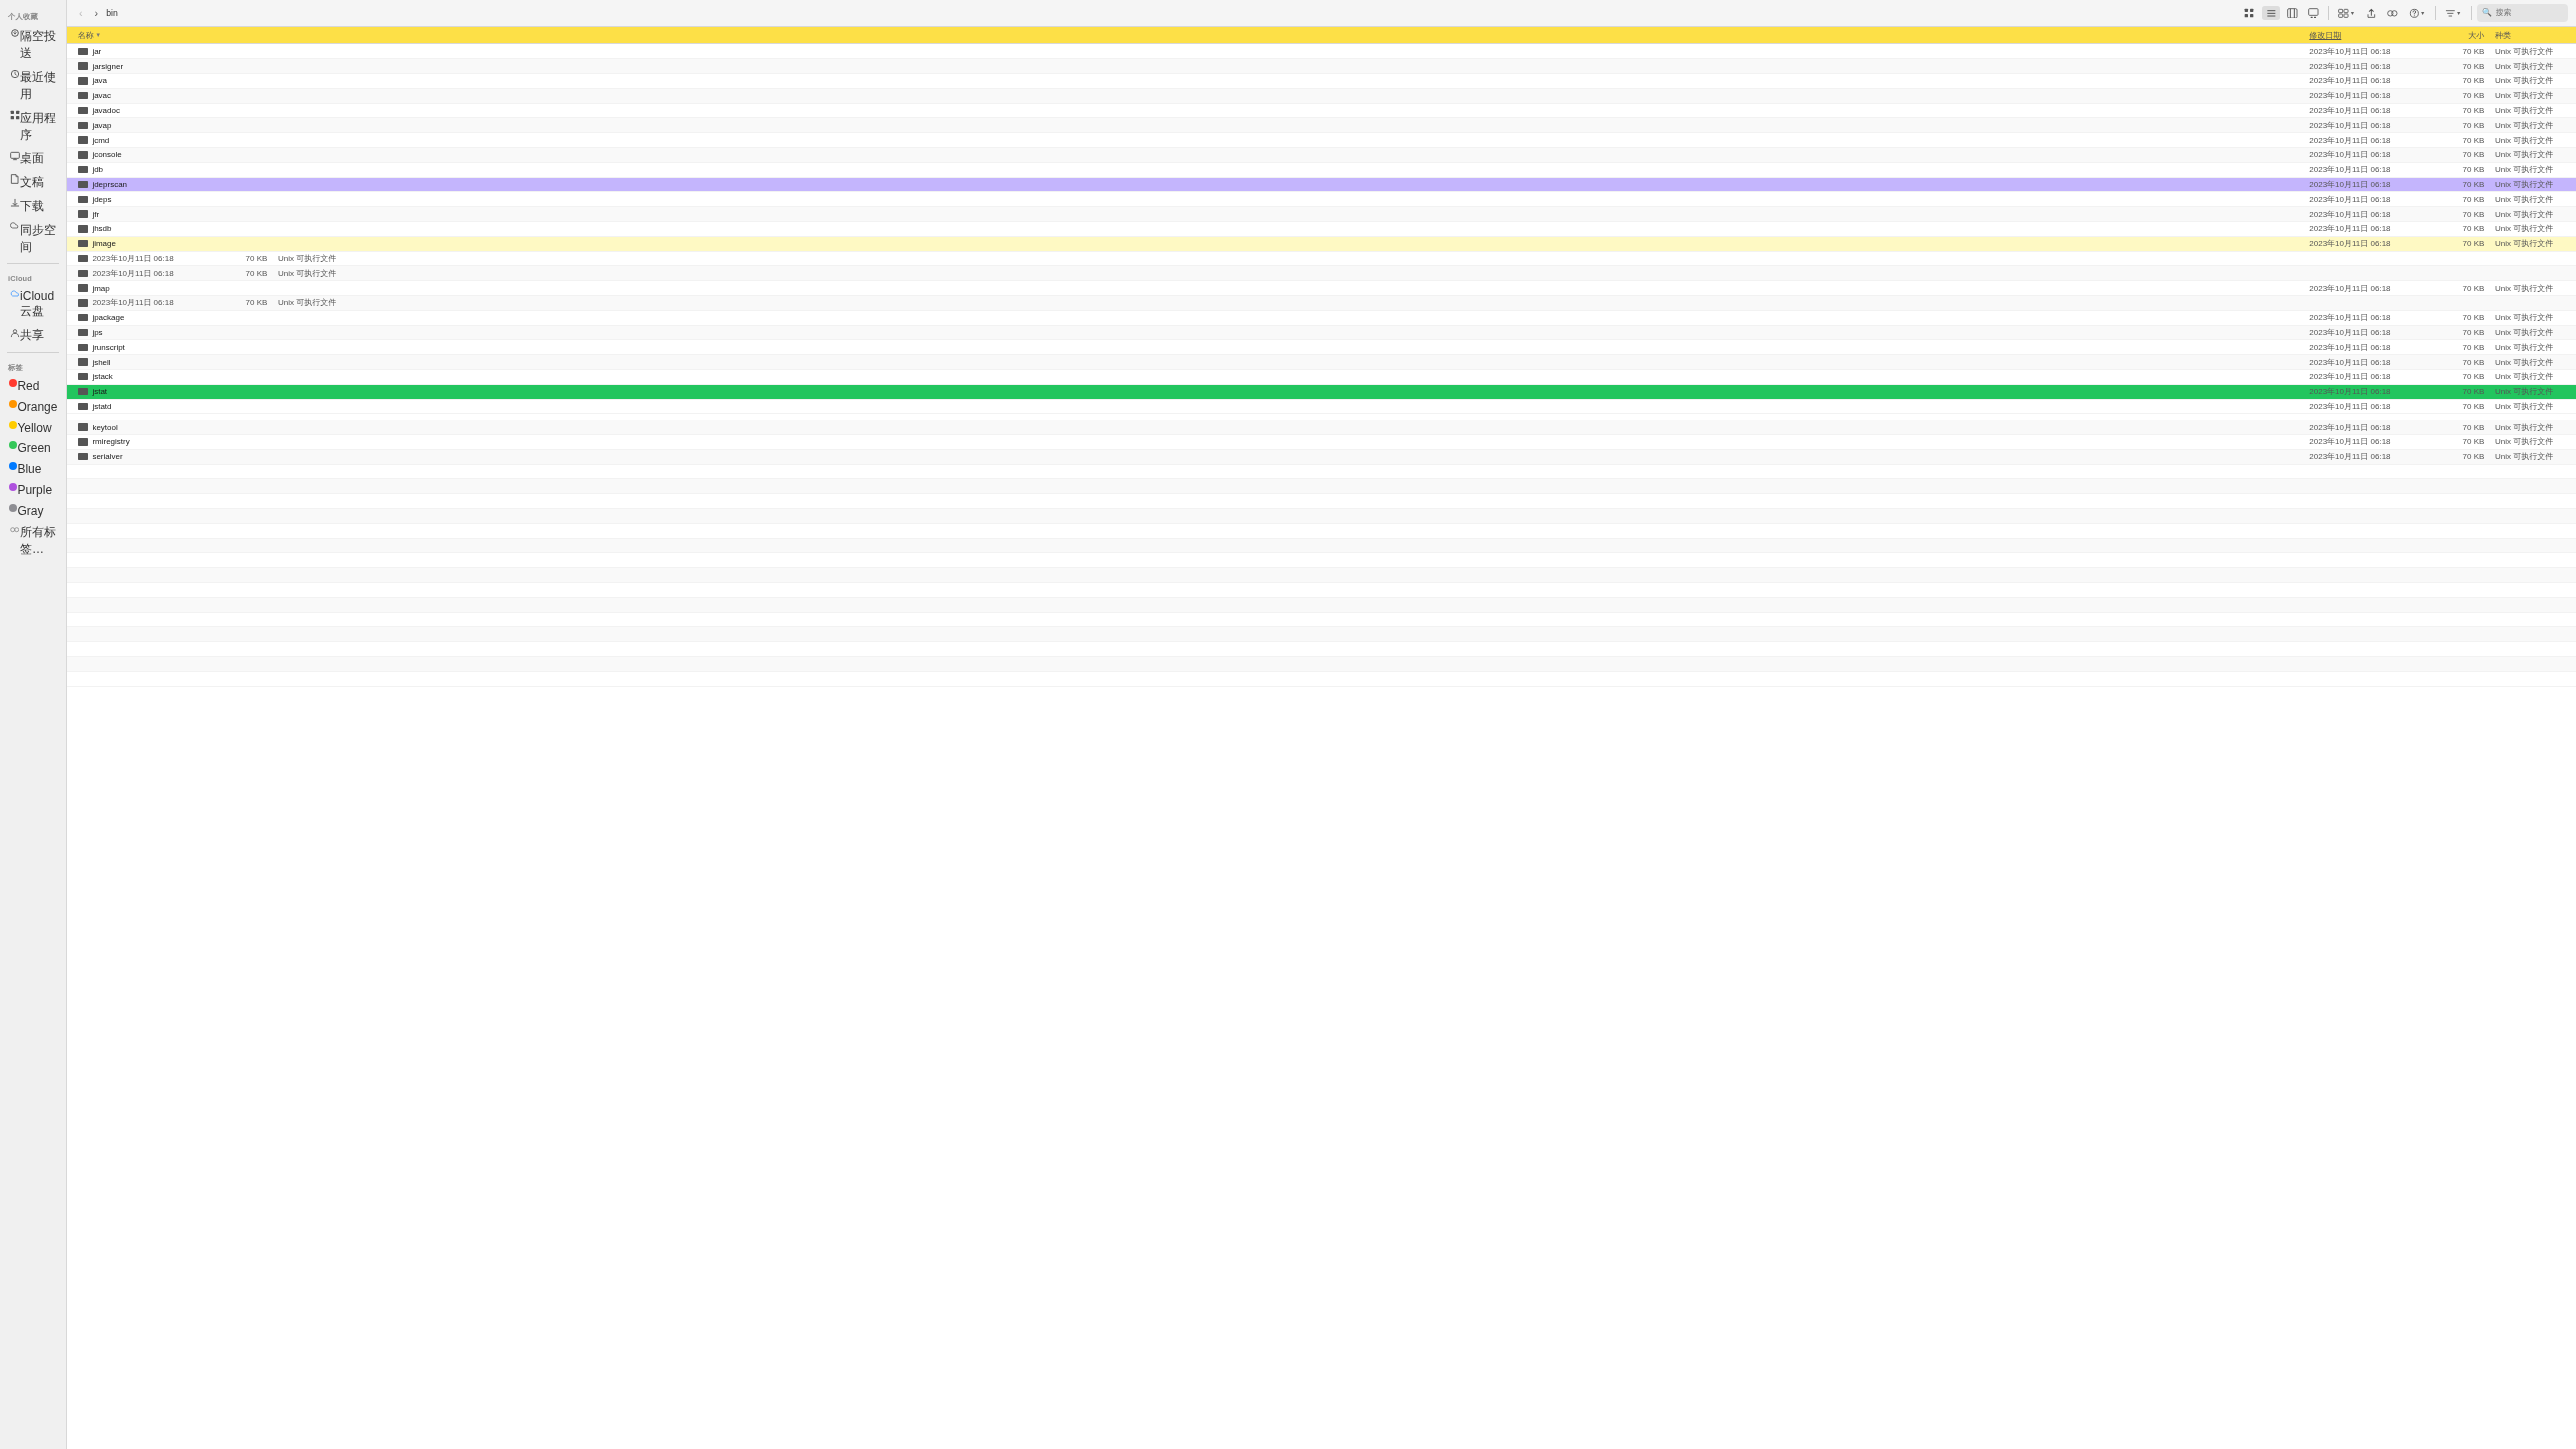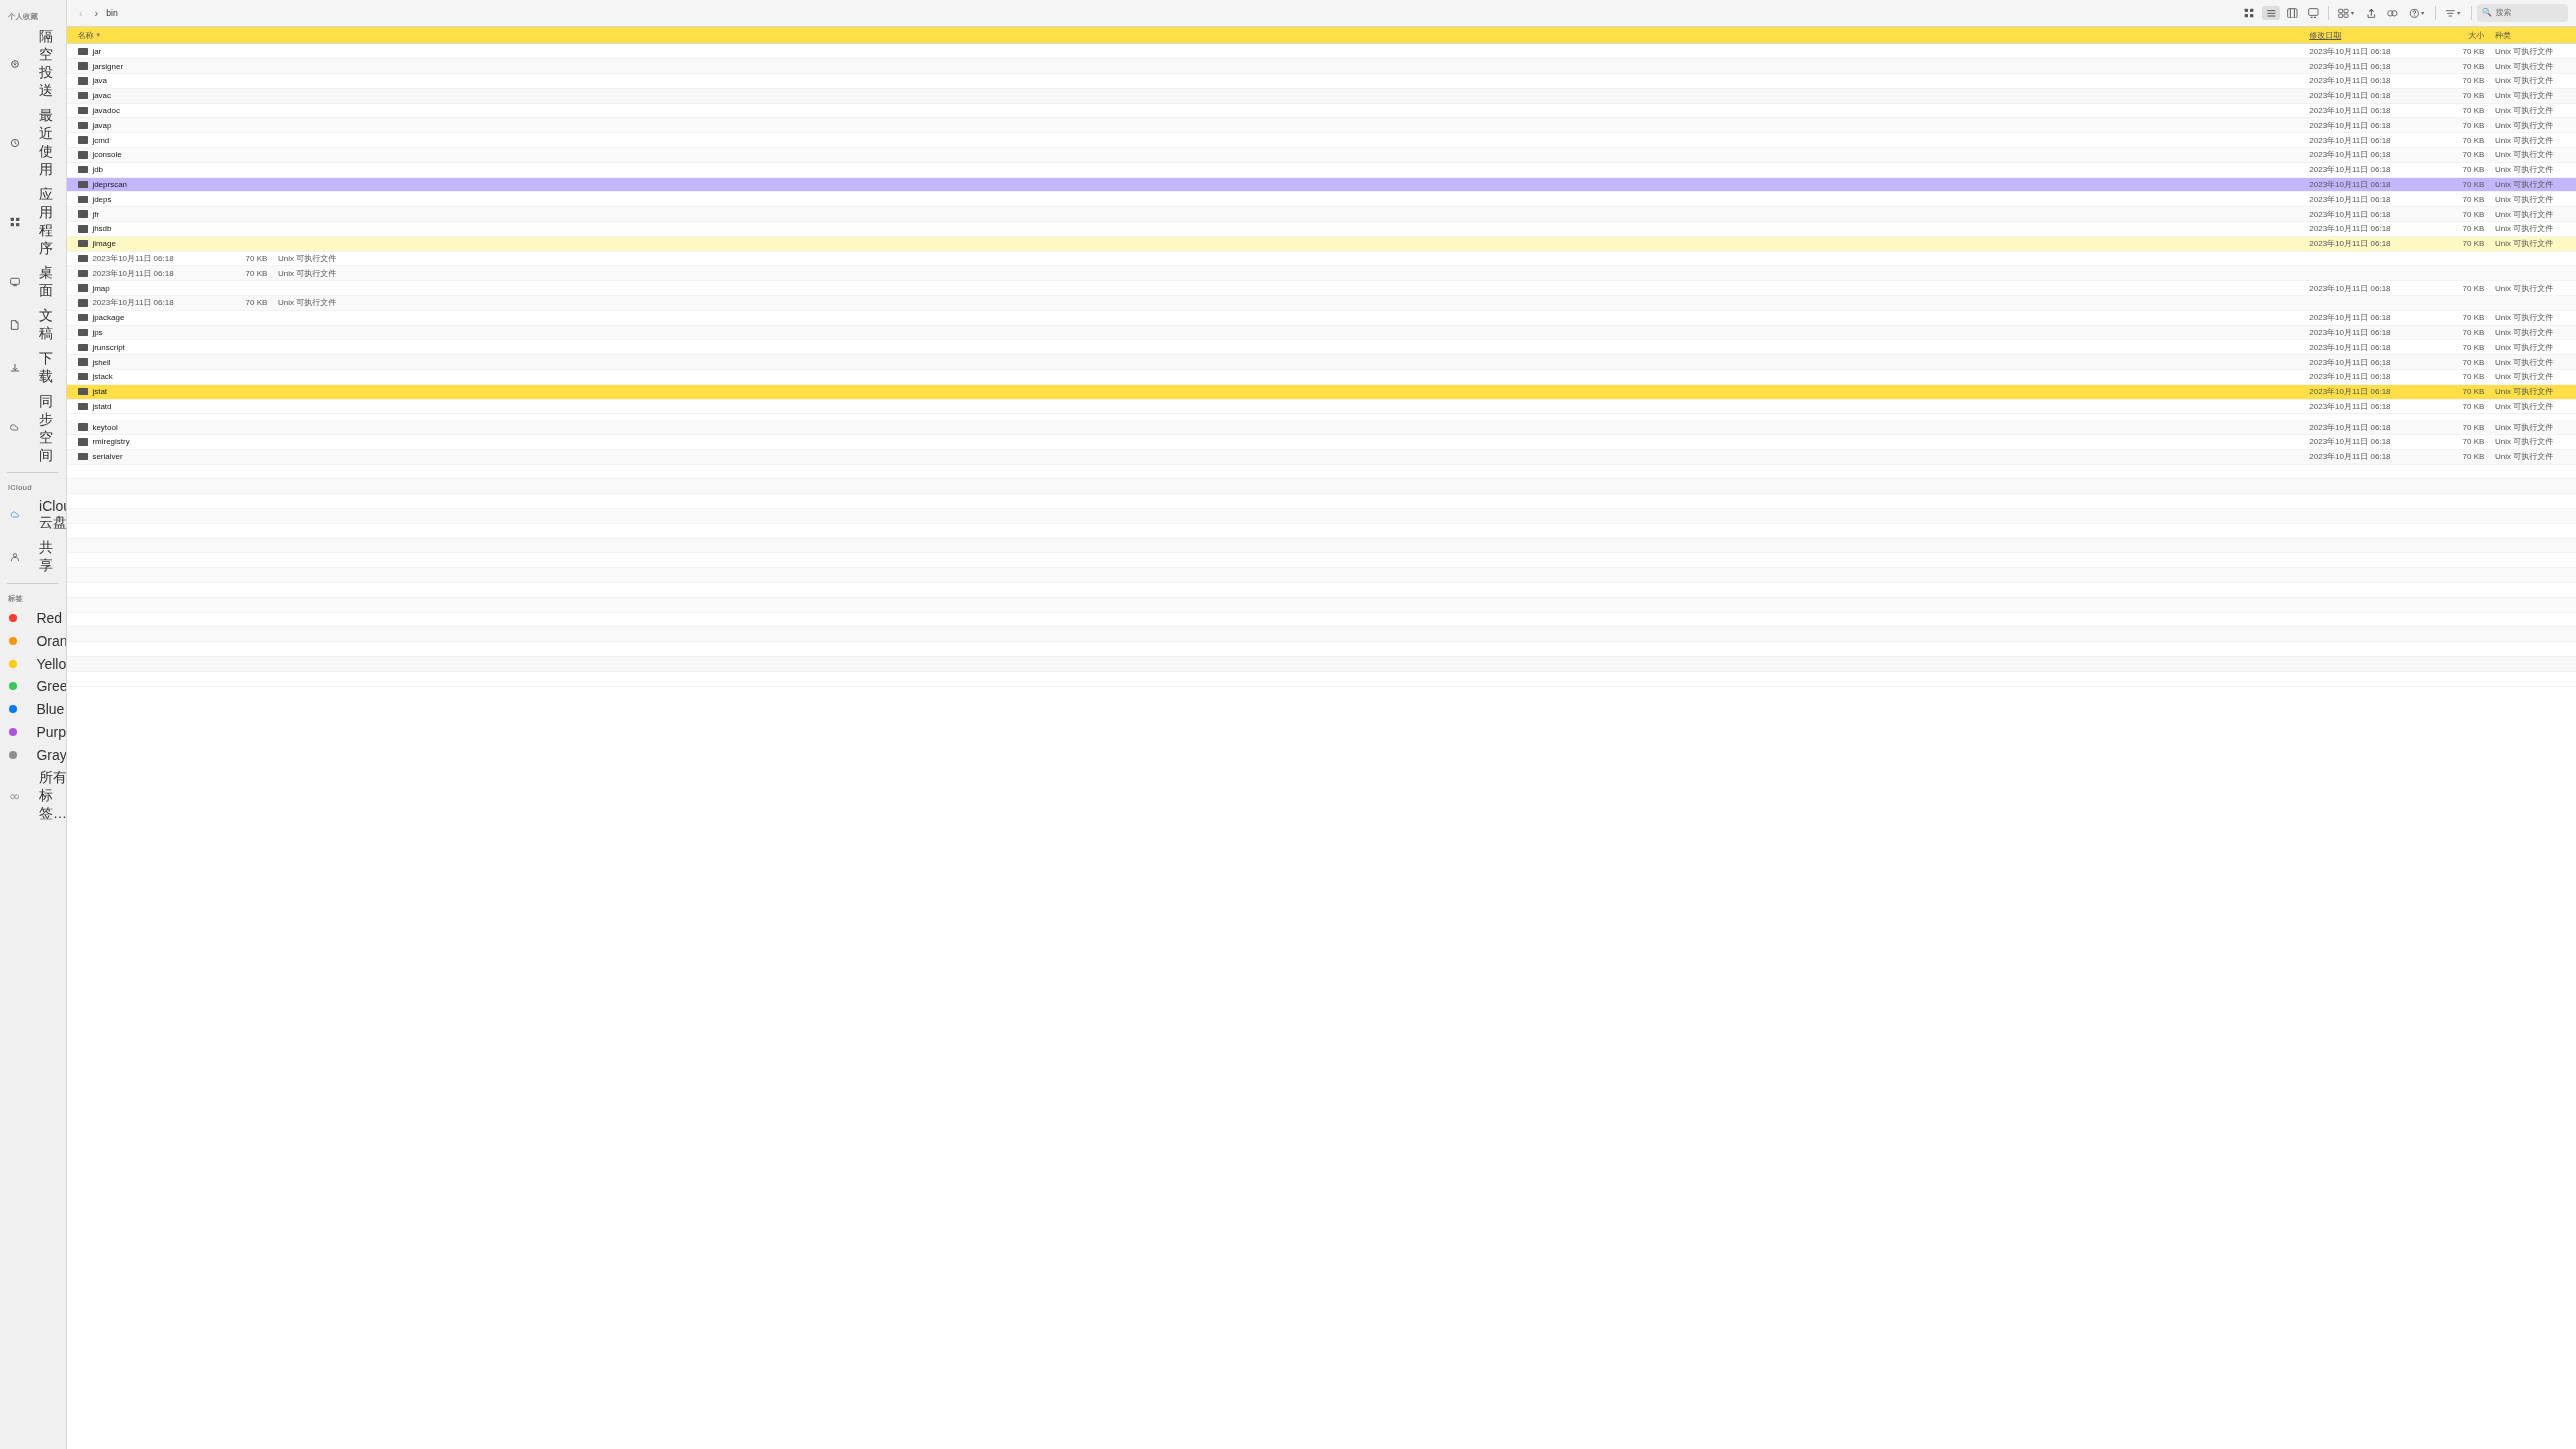--- a/index.html
+++ b/index.html
@@ -29,27 +29,26 @@
     .sidebar-section-label {
       font-size: 7.4px;
       color: #888;
       font-weight: 600;
       padding: 6.7px 8px 2.7px 8px;
       letter-spacing: 0.02em;
     }
 
     .sidebar-item {
       display: flex;
-      align-items: center;
-      gap: 19px;
+      gap: 0;
       padding: 2.7px 6.7px;
       border-radius: 4px;
       margin: 0.7px 2.7px;
       cursor: pointer;
-      font-size: 14px;
+      font-size: 12px;
       color: #333;
     }
 
     .sidebar-icon {
       width: 10.7px;
       height: 10.7px;
       display: flex;
       align-items: center;
       justify-content: center;
       flex-shrink: 0;
@@ -740,21 +739,21 @@
   </div>
         <div class="file-row">
     <div class="file-icon">
       <div class="exec-icon"></div>
     </div>
     <span class="file-name">jstack</span>
     <span class="file-date">2023年10月11日 06:18</span>
     <span class="file-size">70 KB</span>
     <span class="file-kind">Unix 可执行文件</span>
   </div>
-        <div class="file-row" style="background: #fde047;">
+        <div class="file-row" style="background: #22c55e;">
     <div class="file-icon">
       <div class="exec-icon"></div>
     </div>
     <span class="file-name">jstat</span>
     <span class="file-date">2023年10月11日 06:18</span>
     <span class="file-size">70 KB</span>
     <span class="file-kind">Unix 可执行文件</span>
   </div>
         <div class="file-row">
     <div class="file-icon">

